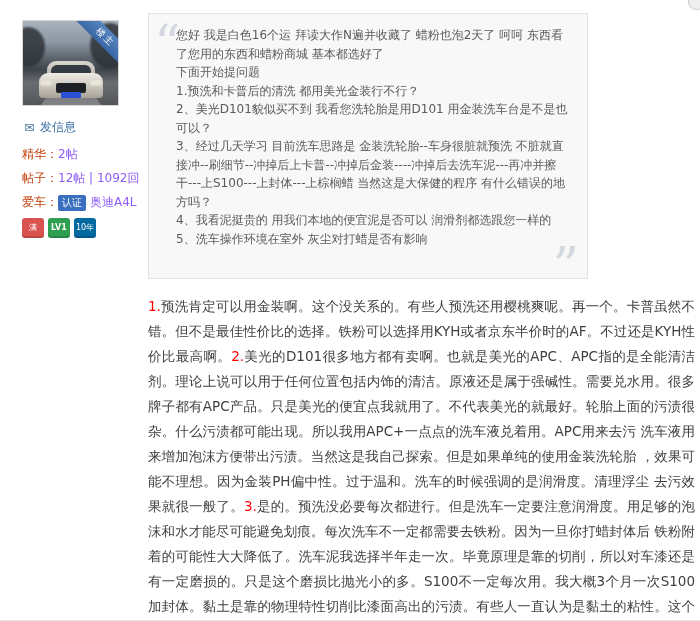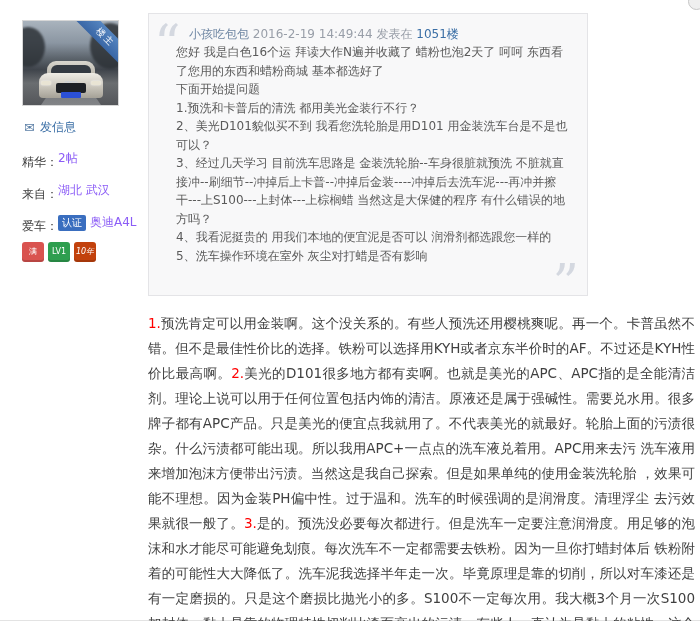--- a/index.html
+++ b/index.html
@@ -28,27 +28,27 @@
   .rings{position:absolute;bottom:12px;left:50%;transform:translateX(-50%);display:flex;}
   .ring{width:5px;height:5px;border:1px solid #ccd1d7;border-radius:50%;margin-left:-2px;box-sizing:border-box;}
   .ring:first-child{margin-left:0;}
   .plate{position:absolute;bottom:0;left:50%;transform:translateX(-50%);width:20px;height:6px;background:#2b50d6;border-radius:1px;}
   .ribbon{position:absolute;top:8px;right:-19px;width:64px;transform:rotate(45deg);
     background:linear-gradient(#5585c0,#3a67a6);color:#fff;font-size:9px;text-align:center;padding:2px 0;letter-spacing:2px;}
   .msg-row{margin:13px 0 0 2px;font-size:12px;color:#3a6ea5;display:flex;align-items:center;gap:5px;cursor:pointer;}
   .env-icon{font-size:13px;color:#5b7fa6;line-height:1;}
   .stats{margin-top:10px;font-size:12px;}
   .stat-row{margin:7px 0;display:flex;align-items:center;white-space:nowrap;}
-  .stat-label{color:#404040;margin-top:8px;}
+  .stat-label{color:#c2410c;}
   .stat-value{color:#8b5cf6;}
   .verify-badge{background:#3a6ebf;color:#fff;font-size:10px;padding:1px 4px;border-radius:2px;margin-right:4px;}
   .medals{margin-top:6px;display:flex;gap:4px;}
   .medal{width:22px;height:20px;border-radius:3px;color:#fff;font-size:8px;display:flex;align-items:center;justify-content:center;
     text-align:center;line-height:1;box-shadow:inset 0 -2px rgba(0,0,0,.15);cursor:pointer;overflow:hidden;}
-  .medal.m0{background:#d9534f;} .medal.m1{background:#2e9e4f;} .medal.m2{background:#f0a22e;}
+  .medal.m0{background:#d9534f;} .medal.m1{background:#2e9e4f;font-weight:bold;} .medal.m2{background:#f0a22e;}
 
   
   .main{flex:1;padding:13px 5px 0 0;box-sizing:border-box;}
   .quote-box{width:440px;min-height:198px;box-sizing:border-box;background:#f8f8f9;border:1px solid #e4e4e7;
     position:relative;padding:12px 18px 30px 27px;font-size:12px;color:#555;}
   .oq,.cq{position:absolute;font-family:"DejaVu Serif","Liberation Serif",serif;font-size:52px;color:#d4d8e0;line-height:1;}
   .oq{left:5px;top:4px;} .cq{right:8px;bottom:-14px;}
   .quote-header{margin-left:13px;white-space:nowrap;}
   .q-author{color:#6e86a3;} .q-date,.q-postedin{color:#989ea8;} .q-floor{color:#3a6ea5;cursor:pointer;}
   .quote-body{line-height:18.5px;white-space:pre-line;color:#5a5a5a;}
@@ -89,47 +89,41 @@
       <span class="env-icon">✉</span>
       <span>发信息</span>
     </div>
 
     <div class="stats">
       <div class="stat-row">
         <span class="stat-label">精华：</span>
         <span class="stat-value">2帖</span>
       </div>
       <div class="stat-row">
-        <span class="stat-label">来自：</span>
-        <span class="stat-value">湖北 武汉</span>
+        <span class="stat-label">帖子：</span>
+        <span class="stat-value">12帖 | 1092回</span>
       </div>
       <div class="stat-row">
         <span class="stat-label">爱车：</span>
         <span class="verify-badge">认证</span>
         <span class="stat-value">奥迪A4L</span>
       </div>
     </div>
 
     <div class="medals">
       <span class="medal m0" style="background: rgb(217, 83, 79);">满</span>
       <span class="medal m1" style="background: rgb(46, 158, 79);">LV1</span>
-      <span class="medal m2" style="background: #c2410c; font-style: italic;">10年</span>
+      <span class="medal m2" style="background: #0369a1;">10年</span>
     </div>
   </div>
 
   <div class="main">
 
     <div class="quote-box">
       <span class="oq">“</span>
-      <div class="quote-header">
-        <span class="q-author">小孩吃包包</span>
-        <span class="q-date">2016-2-19 14:49:44</span>
-        <span class="q-postedin">发表在</span>
-        <span class="q-floor">1051楼</span>
-      </div>
       <div class="quote-body">您好 我是白色16个运 拜读大作N遍并收藏了 蜡粉也泡2天了 呵呵 东西看了您用的东西和蜡粉商城 基本都选好了
 下面开始提问题
 1.预洗和卡普后的清洗 都用美光金装行不行？
 2、美光D101貌似买不到 我看您洗轮胎是用D101 用金装洗车台是不是也可以？
 3、经过几天学习 目前洗车思路是 金装洗轮胎--车身很脏就预洗 不脏就直接冲--刷细节--冲掉后上卡普--冲掉后金装----冲掉后去洗车泥---再冲并擦干---上S100---上封体---上棕榈蜡 当然这是大保健的程序 有什么错误的地方吗？
 4、我看泥挺贵的 用我们本地的便宜泥是否可以 润滑剂都选跟您一样的
 5、洗车操作环境在室外 灰尘对打蜡是否有影响</div>
       <span class="cq">”</span>
     </div>
 

